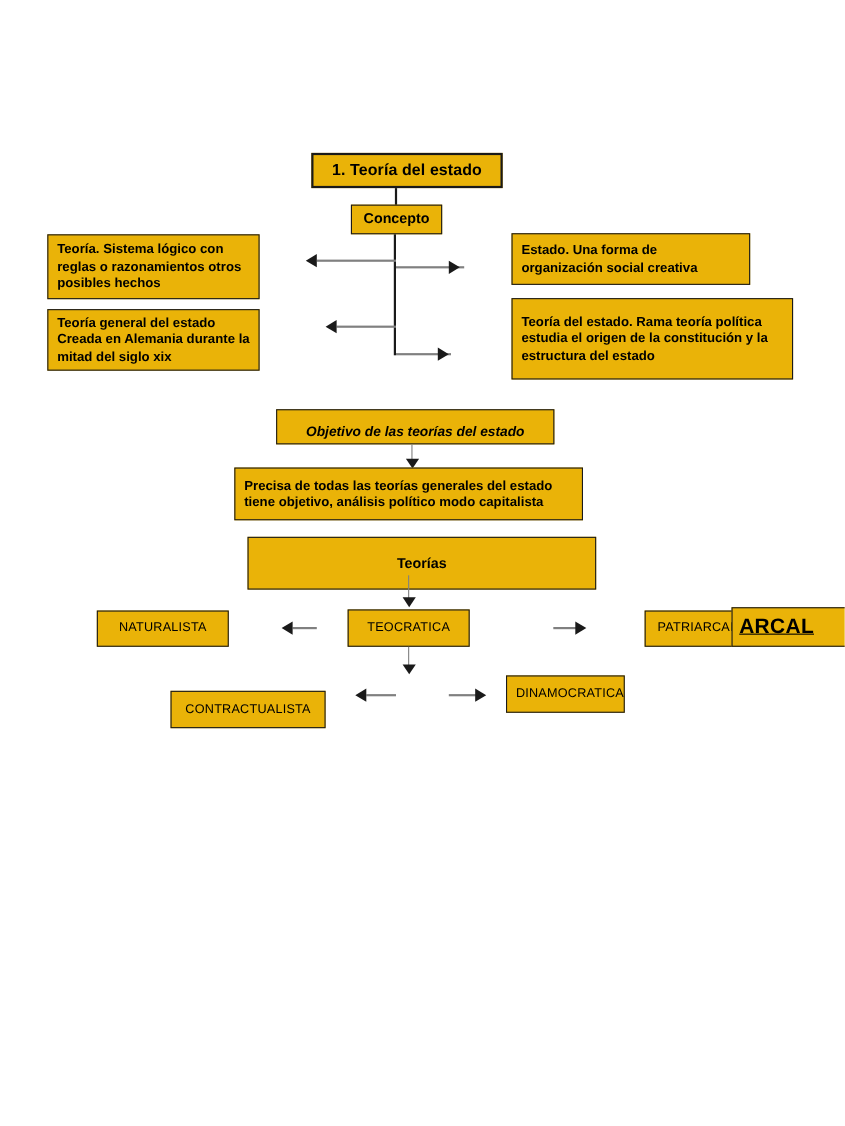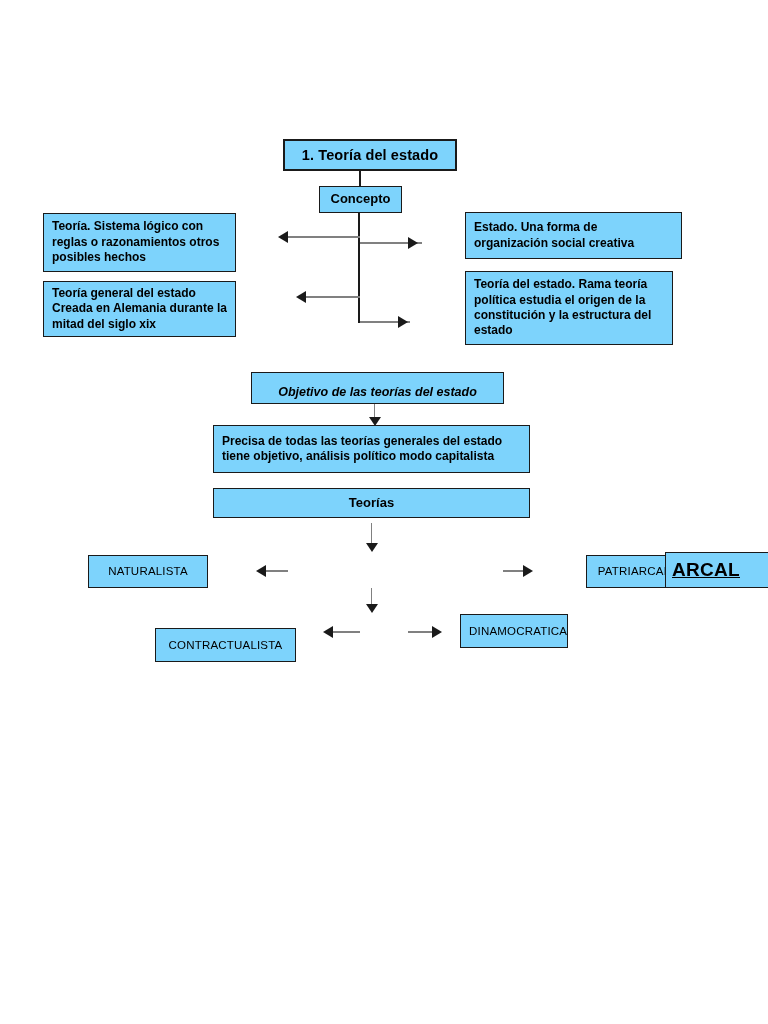--- a/index.html
+++ b/index.html
@@ -17,21 +17,21 @@
     width: 768px;
     height: 1024px;
     background: #ffffff;
     overflow: hidden;
   }
 
   
   .node {
     position: absolute;
     box-sizing: border-box;
-    background: #7dd3fc;
+    background: #eab308;
     border: 1.5px solid #1a1a1a;
     display: flex;
     align-items: center;
     padding: 3px 8px;
     line-height: 1.28;
   }
   .node.center { justify-content: center; text-align: center; }
   .node.left   { justify-content: flex-start; text-align: left; }
   .node .txt { display: block; width: 100%; }
 
@@ -121,21 +121,21 @@
   </div>
 
   <div class="node left" style="left:43px; top:281px; width:193px; height:56px;">
     <span class="txt t-body">Teoría general del estado Creada  en Alemania durante la mitad del siglo xix</span>
   </div>
 
   <div class="node left" style="left:465px; top:212px; width:217px; height:47px;">
     <span class="txt t-body">Estado. Una forma de organización social creativa</span>
   </div>
 
-  <div class="node left" style="left:465px; top:271px; width:208px; height:74px;justify-content:center;">
+  <div class="node left" style="left:465px; top:271px; width:256px; height:74px;justify-content:center;">
     <span class="txt t-body"> Teoría del estado. Rama teoría política estudia el origen de la constitución  y la estructura del estado</span>
   </div>
 
   <div class="hline" style="left:288px; top:236px; width:72px;"></div>
   <div class="arrow left" style="left:278px; top:231px;"></div>
 
   <div class="hline" style="left:360px; top:242px; width:62px;"></div>
   <div class="arrow right" style="left:408px; top:237px;"></div>
 
   <div class="hline" style="left:306px; top:296px; width:54px;"></div>
@@ -148,27 +148,30 @@
     <span class="txt t-italic">Objetivo de las teorías  del estado</span>
   </div>
 
   <div class="vline" style="left:374px; top:404px; width:1.4px; height:16px; background:#808080;"></div>
   <div class="arrow down" style="left:369px; top:417px;"></div>
 
   <div class="node left" style="left:213px; top:425px; width:317px; height:48px;">
     <span class="txt t-body">Precisa de todas las teorías generales del estado tiene objetivo, análisis  político modo capitalista</span>
   </div>
 
-  <div class="node center" style="left:213px; top:488px; width:317px; height:30px;">
+  <div class="node center" style="left:225px; top:488px; width:317px; height:48px;">
     <span class="txt t-strong">Teorías</span>
   </div>
 
   <div class="vline" style="left:371px; top:523px; width:1.4px; height:22px; background:#808080;"></div>
   <div class="arrow down" style="left:366px; top:543px;"></div>
 
+  <div class="node center" style="left:316px; top:554px; width:111px; height:34px;">
+    <span class="txt t-caps">TEOCRATICA</span>
+  </div>
 
   <div class="node center" style="left:88px; top:555px; width:120px; height:33px;">
     <span class="txt t-caps">NATURALISTA</span>
   </div>
 
   <div class="hline" style="left:266px; top:570px; width:22px;"></div>
   <div class="arrow left" style="left:256px; top:565px;"></div>
 
   <div class="hline" style="left:503px; top:570px; width:22px;"></div>
   <div class="arrow right" style="left:523px; top:565px;"></div>

